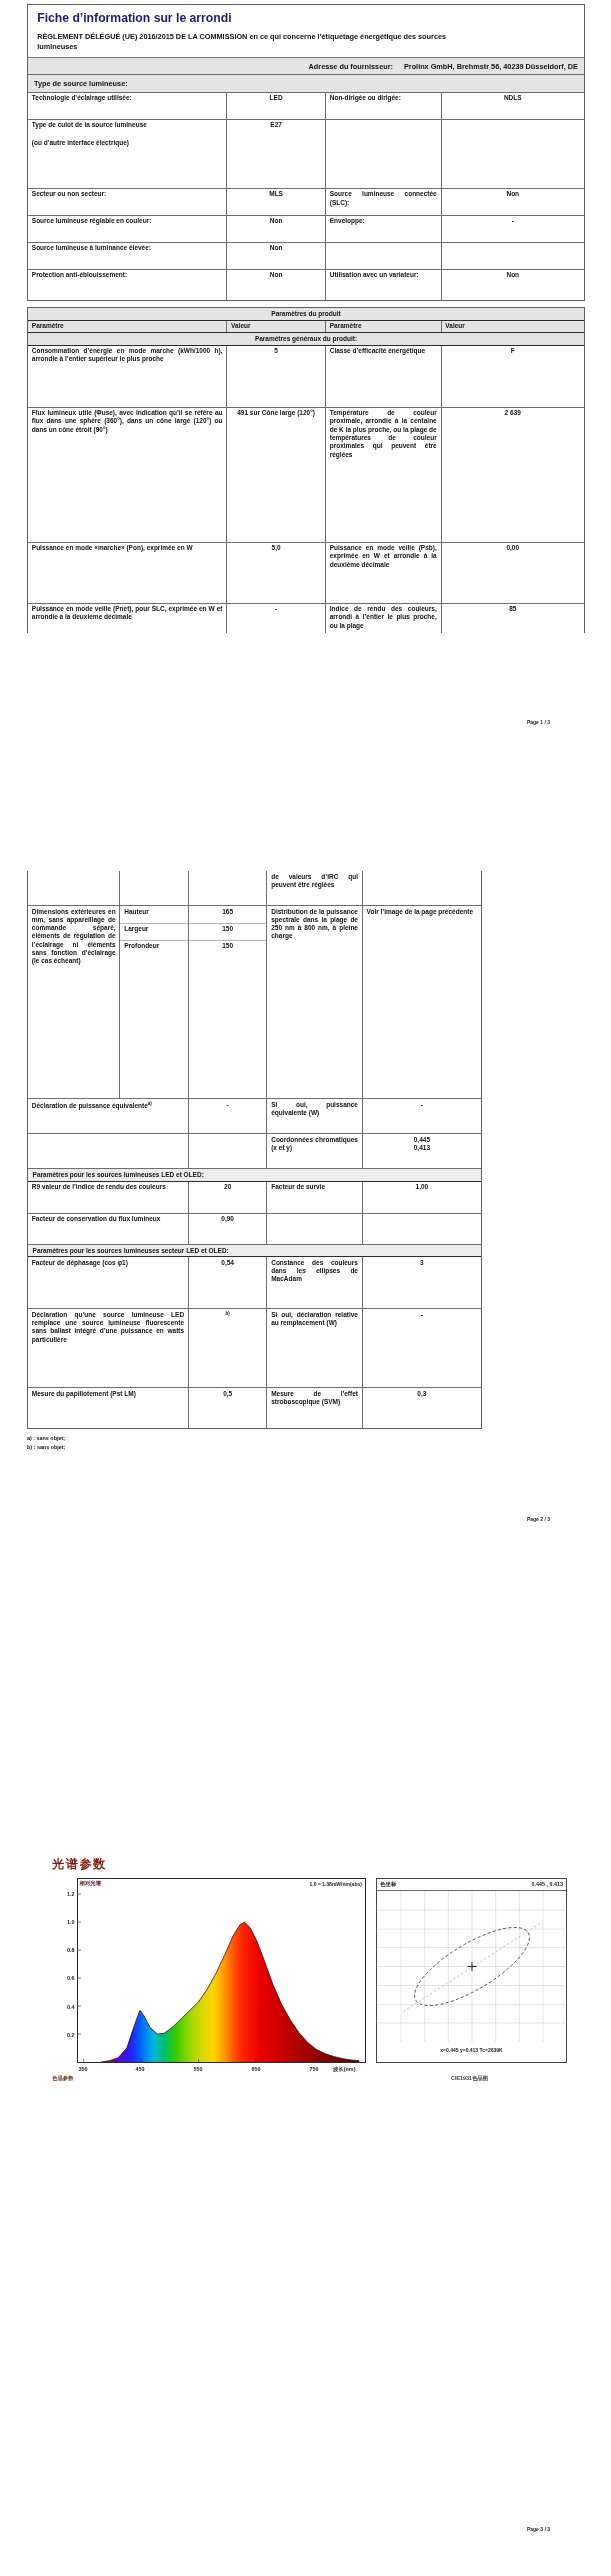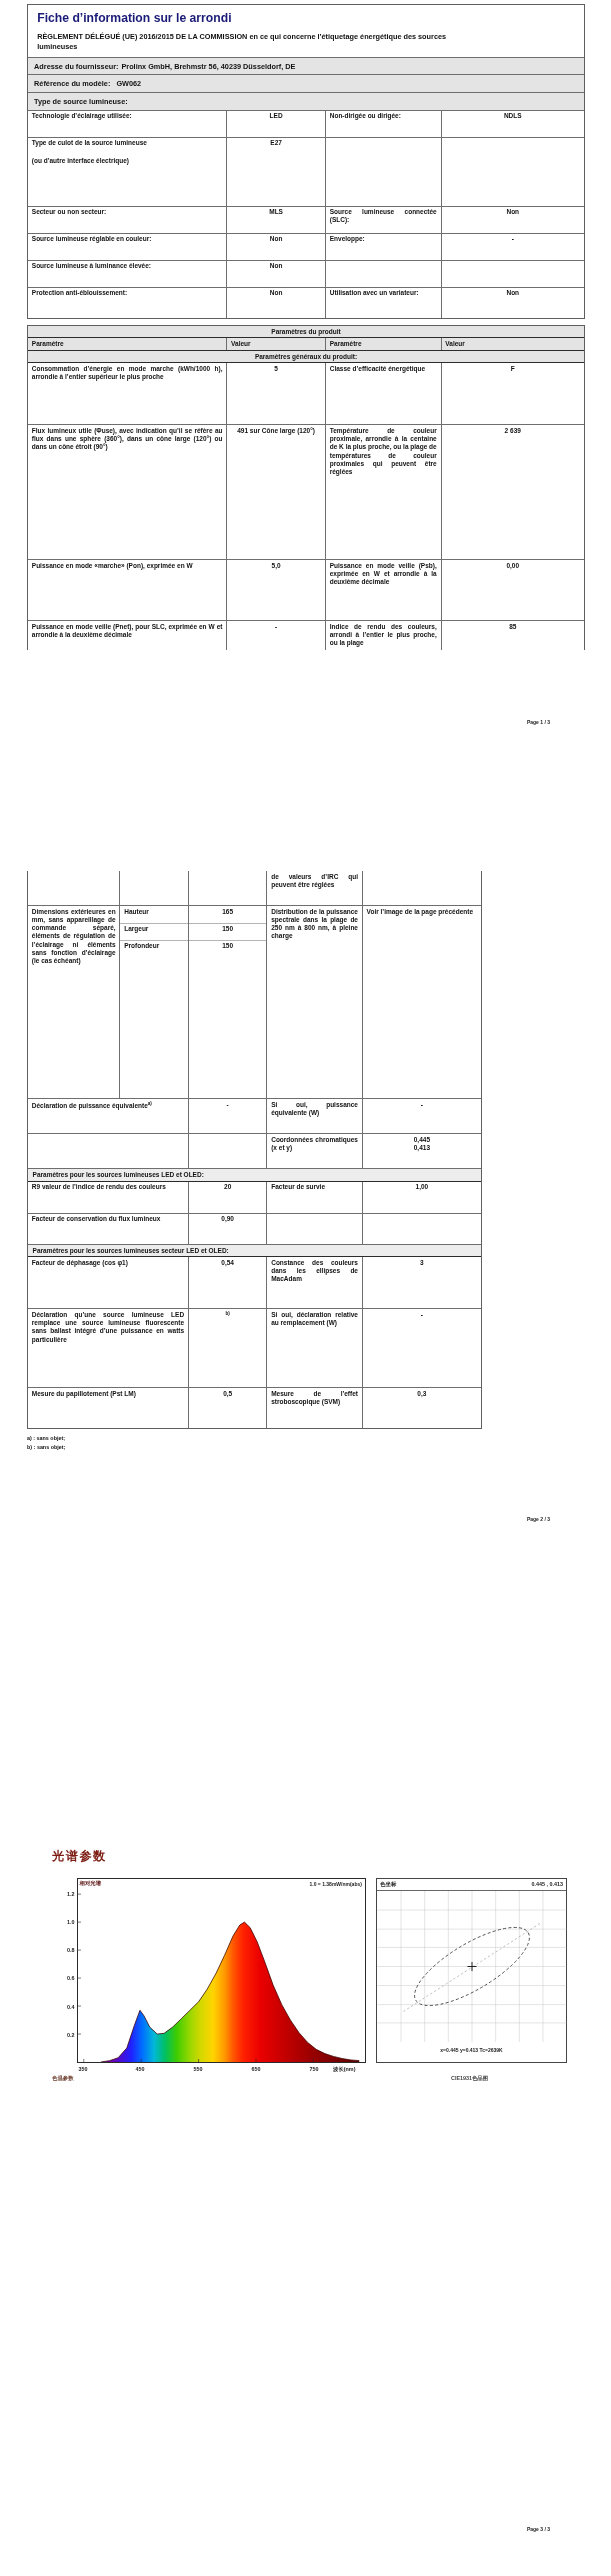--- a/index.html
+++ b/index.html
@@ -37,27 +37,23 @@
 
 <div class="abs" style="left:27px;top:3.8px;width:558px;">
 
   <div class="tbl">
 
     <div style="padding:6.1px 9.2px 4.6px 9.2px;">
       <div style="font-size:12.2px;font-weight:bold;color:#1b1b78;">Fiche d’information sur le arrondi</div>
       <div style="font-size:7.3px;font-weight:bold;margin-top:7.6px;width:437px;line-height:1.35;">RÈGLEMENT DÉLÉGUÉ (UE) 2016/2015 DE LA COMMISSION en ce qui concerne l’étiquetage énergétique des sources lumineuses</div>
     </div>
 
-    <div class="suprow shade" style="border-top:0.8px solid #6e6e6e;">
+    <div class="suprow shade" style="border-top:0.8px solid #6e6e6e;justify-content:flex-end;">
       <span>Adresse du fournisseur:</span>
-      <span style="margin-left:3px;">Prolinx GmbH, Brehmstr 56, 40239 Düsseldorf, DE</span>
-    </div>
-    <div class="suprow shade" style="border-top:0.8px solid #6e6e6e;">
-      <span>Référence du modèle:</span>
-      <span style="margin-left:6.1px;">GW062</span>
+      <span style="margin-left:11px;">Prolinx GmbH, Brehmstr 56, 40239 Düsseldorf, DE</span>
     </div>
     <div class="suprow shade" style="border-top:0.8px solid #6e6e6e;">
       <span>Type de source lumineuse:</span>
     </div>
 
     <div class="trow" style="min-height:27px;">
       <div class="cell c0 cA lab">Technologie d’éclairage utilisée:</div>
       <div class="cell cB val">LED</div>
       <div class="cell cC lab">Non-dirigée ou dirigée:</div>
       <div class="cell cD val">NDLS</div>
@@ -214,21 +210,21 @@
       <div class="cell dD lab">Mesure de l’effet stroboscopique (SVM)</div>
       <div class="cell dE val">0,3</div>
     </div>
   </div>
   <div style="margin-top:6.1px;font-size:5.4px;font-weight:bold;">a) : sans objet;</div>
   <div style="margin-top:3.1px;font-size:5.4px;font-weight:bold;">b) : sans objet;</div>
 </div>
 <div class="footer" style="top:1516px;">Page 2 / 3</div>
 
 <div class="abs" style="left:27px;top:1844px;width:558px;height:252px;">
-  <div class="figtitle abs" style="left:25px;top:4px;">光谱参数</div>
+  <div class="figtitle abs" style="left:25px;top:12px;">光谱参数</div>
 
   <div class="plotframe abs" style="left:50px;top:34px;width:289px;height:185px;">
     <svg width="287" height="183" viewBox="0 0 378 242" preserveAspectRatio="none">
       <defs>
         <linearGradient id="spdGrad" gradientUnits="userSpaceOnUse" x1="0" y1="0" x2="378" y2="0">
           <stop offset="0.119" stop-color="#6a00b0"></stop>
           <stop offset="0.185" stop-color="#2020ff"></stop>
           <stop offset="0.225" stop-color="#0070ff"></stop>
           <stop offset="0.265" stop-color="#00b8d8"></stop>
           <stop offset="0.304" stop-color="#00c060"></stop>

